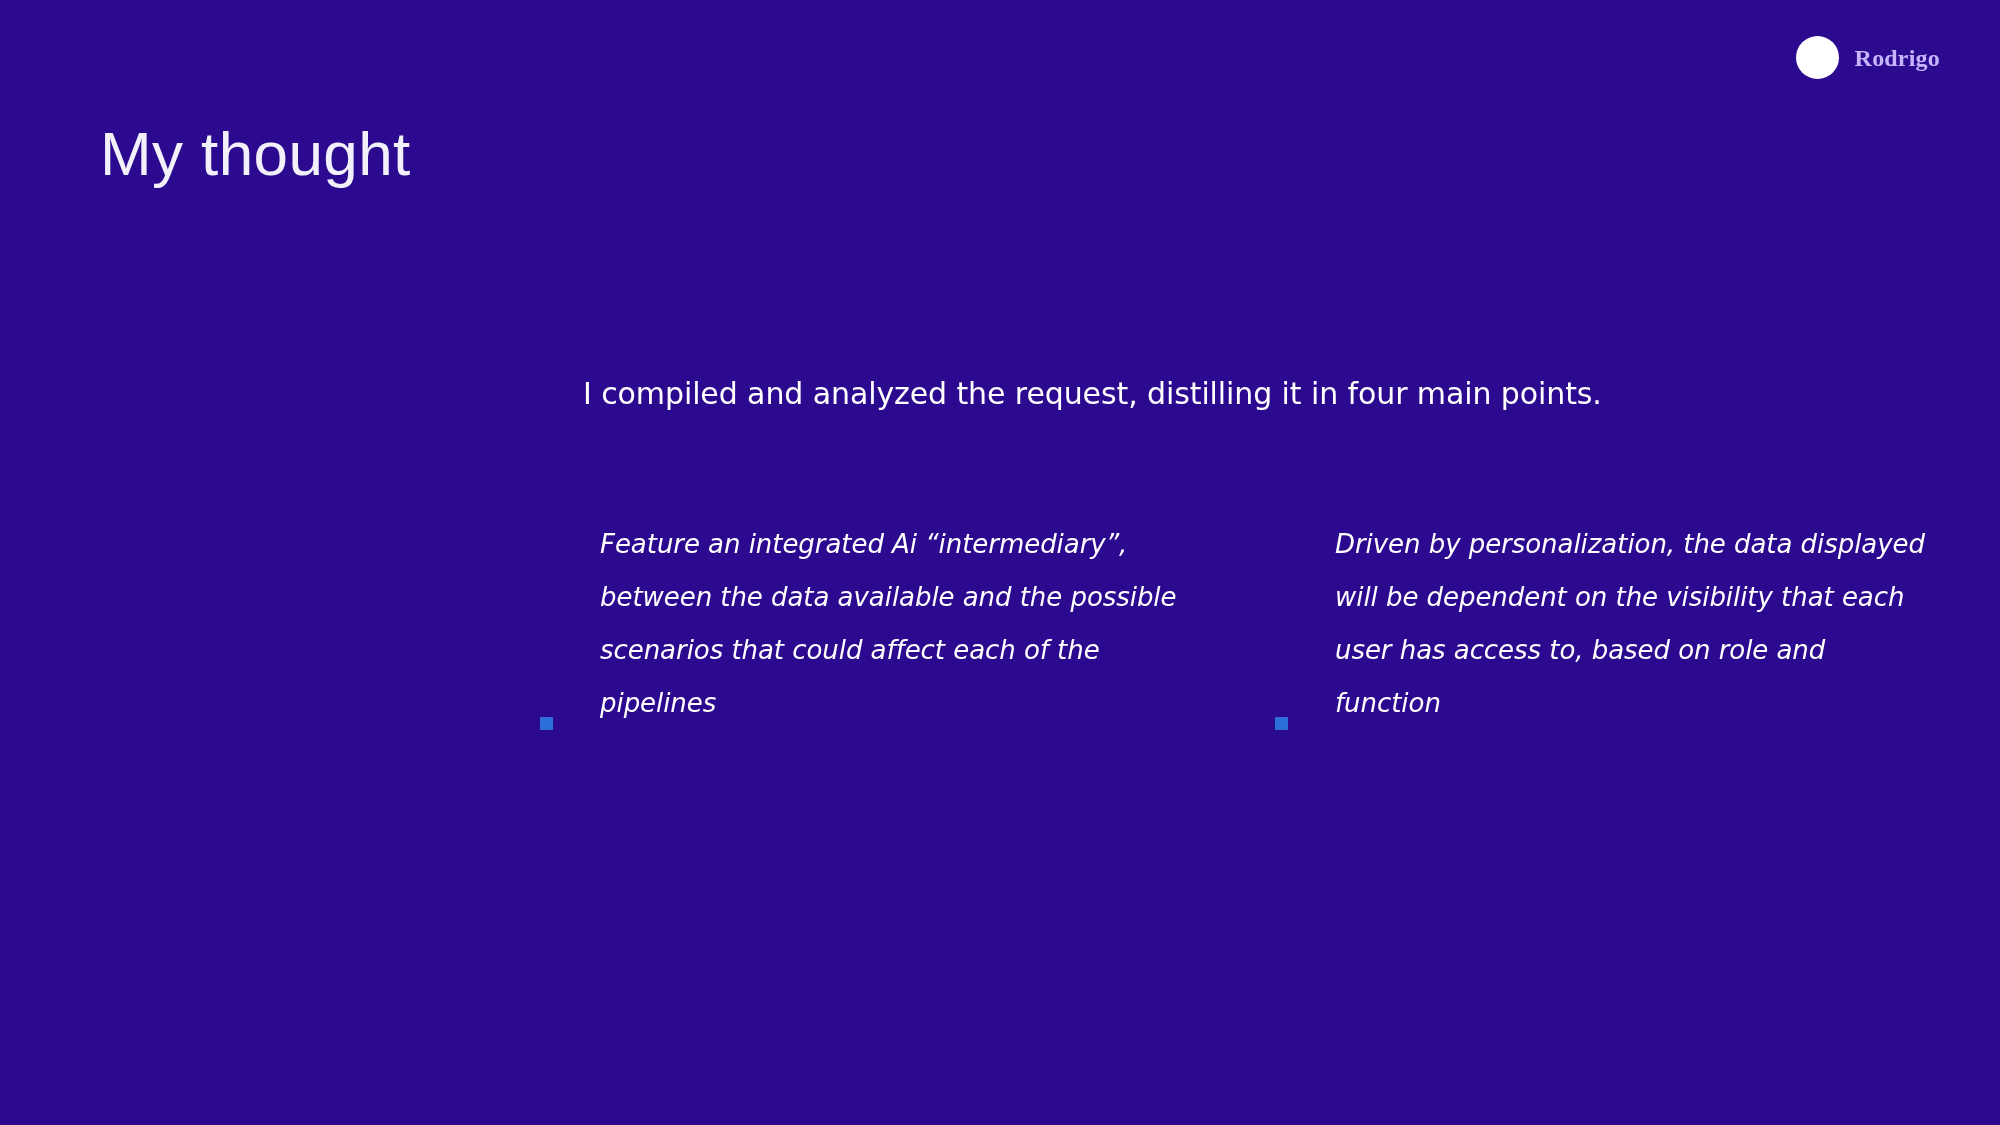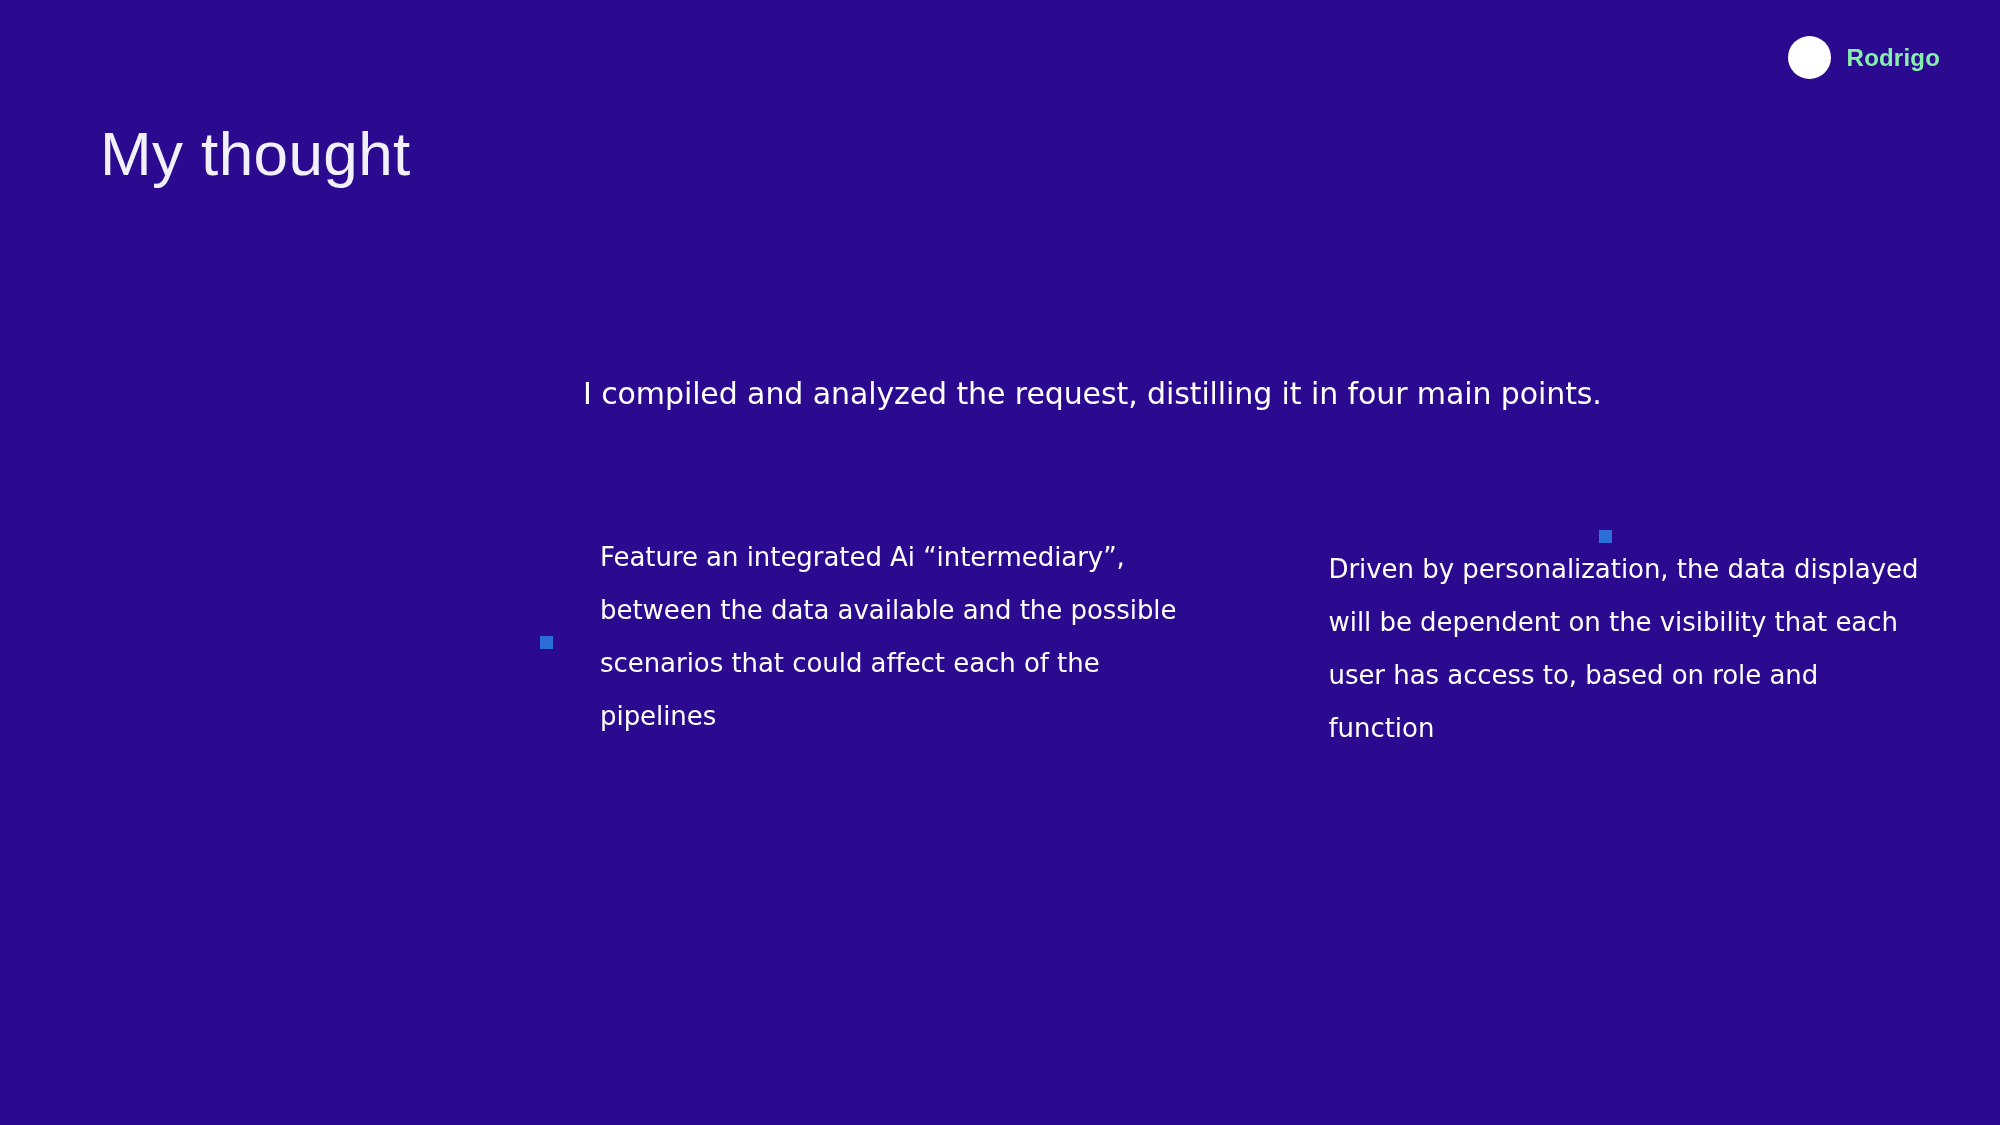--- a/index.html
+++ b/index.html
@@ -34,22 +34,22 @@
 
   .avatar {
     width: 43px;
     height: 43px;
     border-radius: 50%;
     background: #ffffff;
     flex: 0 0 auto;
   }
 
   .presenter-name {
-    color: #86efac;
-    font-family: Liberation Sans, sans-serif;
+    color: #c4b5fd;
+    font-family: Liberation Serif, serif;
     font-size: 24px;
     font-weight: 700;
     letter-spacing: 0.2px;
     line-height: 1;
     white-space: nowrap;
   }
 
   
   .slide-title {
     position: absolute;
@@ -91,26 +91,26 @@
     top: 518px;
     width: 1400px;
     display: flex;
     gap: 0;
   }
 
   .bullet-col {
     width: 660px;
     flex: 0 0 auto;
     display: flex;
-    align-items: center;
+    align-items: flex-end;
+    font-style: italic;
   }
 
   .bullet-col + .bullet-col {
     margin-left: 75px;
-    flex-direction: column;
   }
 
   .bullet-marker {
     width: 13px;
     height: 13px;
     background: #2d6fd8;
     flex: 0 0 auto;
     margin-top: 12px;
   }
 

